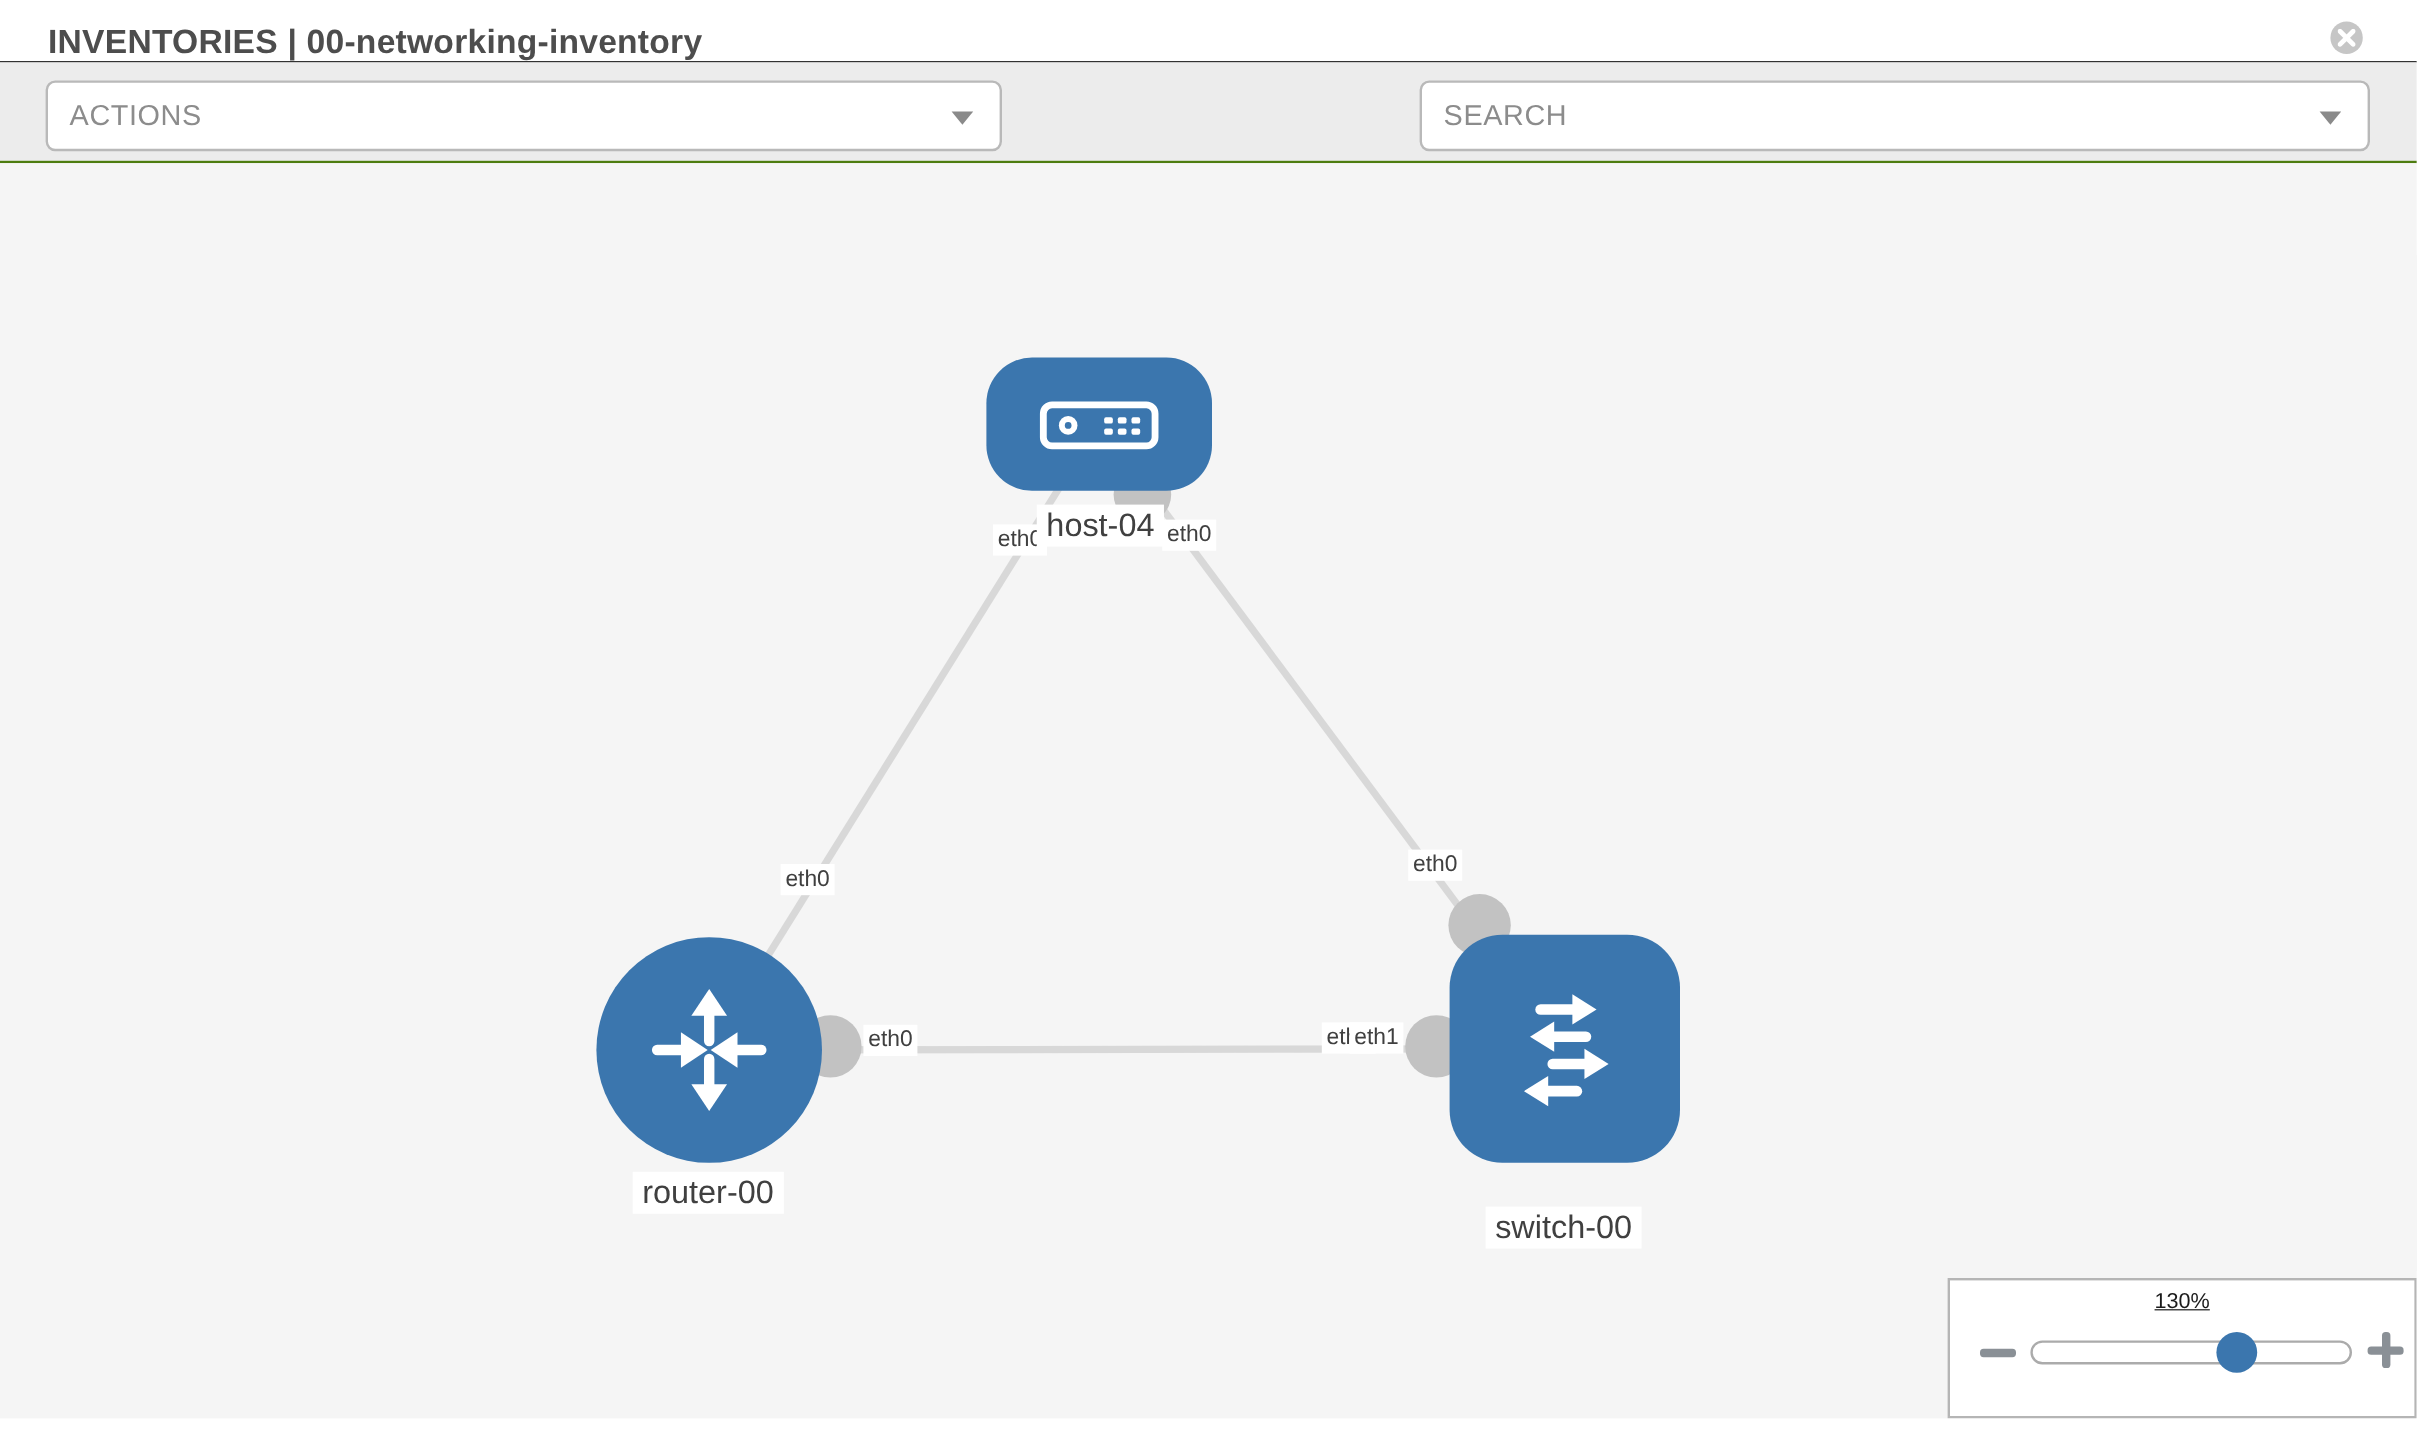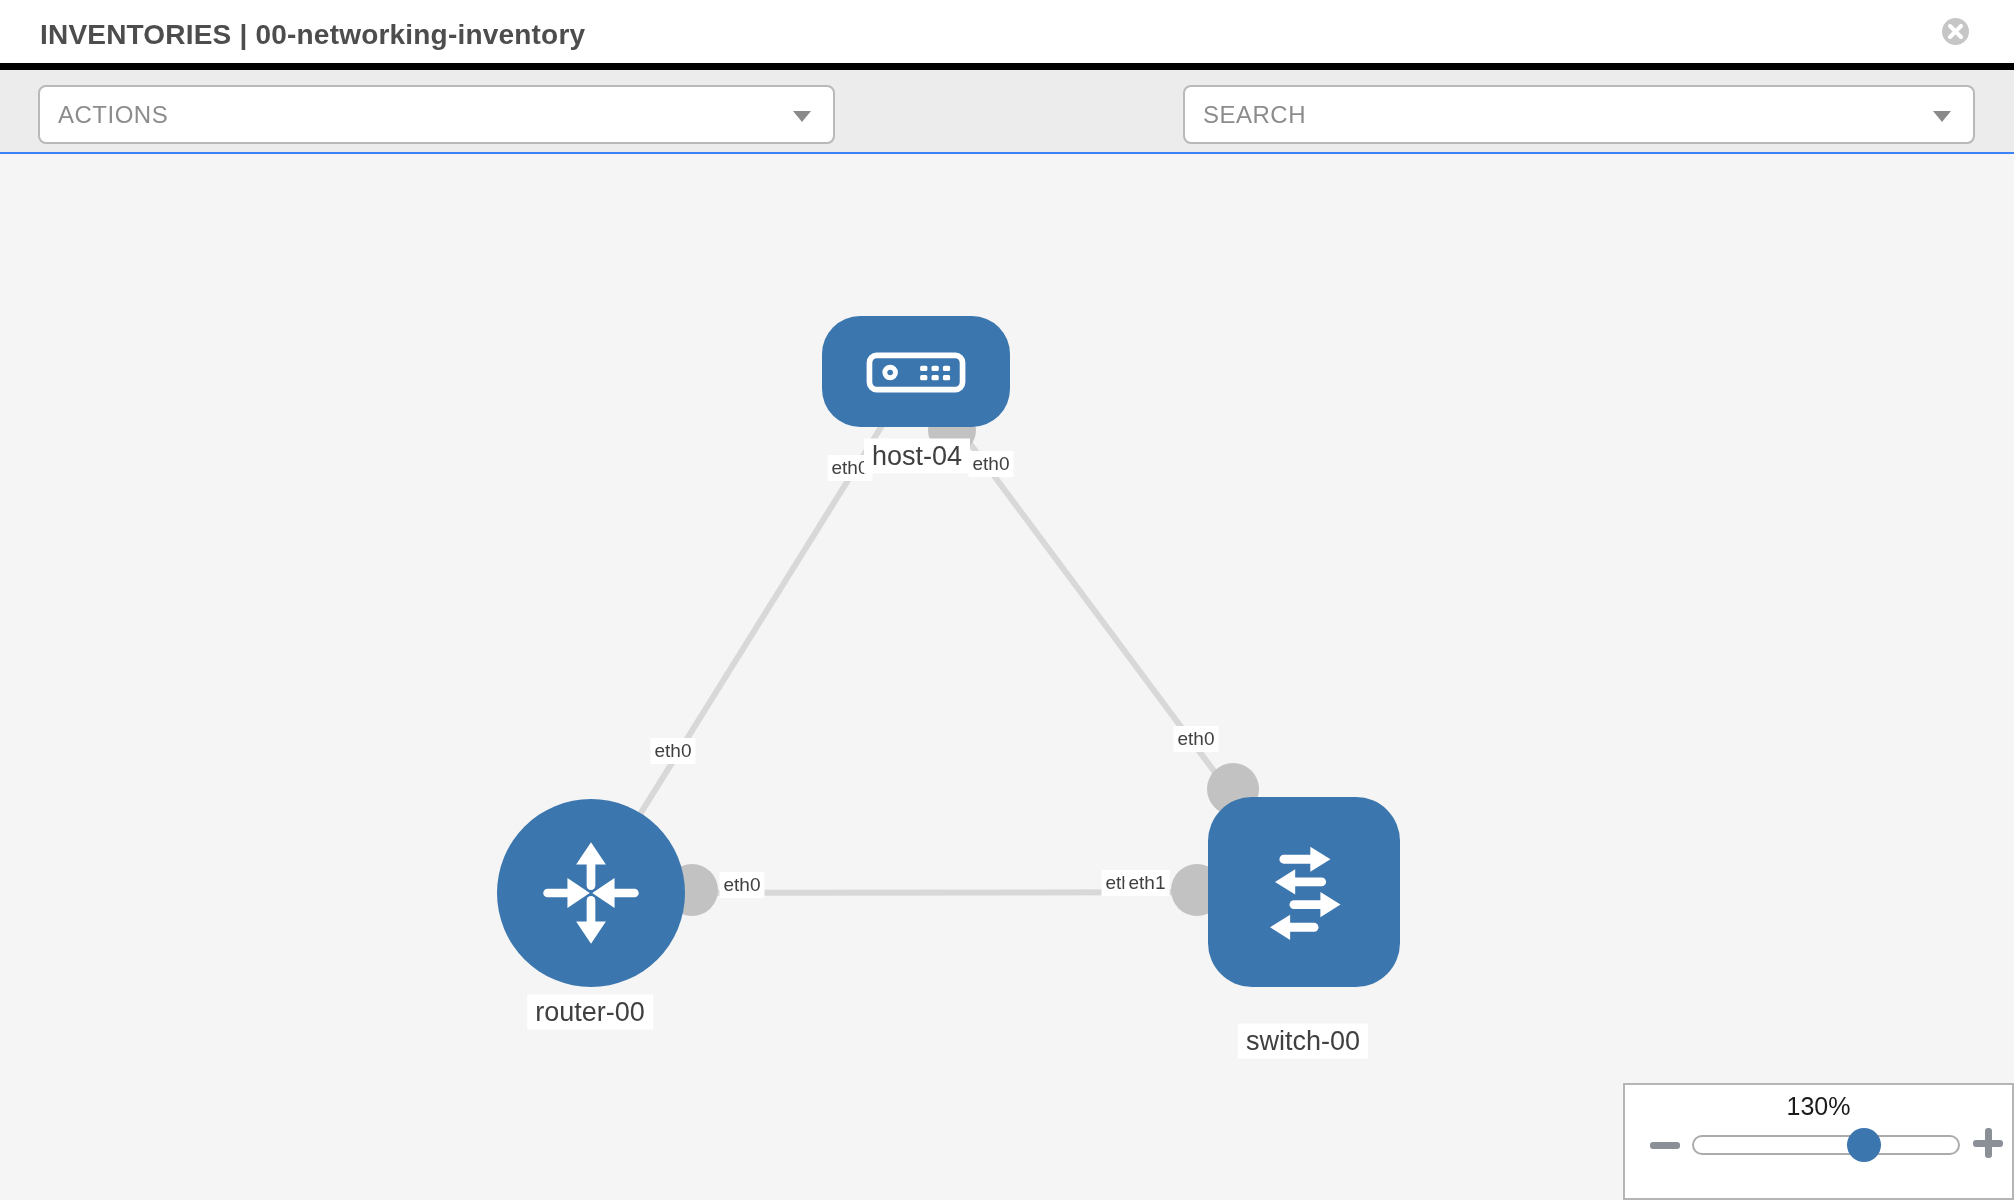--- a/index.html
+++ b/index.html
@@ -1,27 +1,27 @@
 <!DOCTYPE html>
 <html><head>
 <meta charset="utf-8">
 <style>
   * { margin:0; padding:0; box-sizing:border-box; }
   html,body { width:2014px; height:1200px; overflow:hidden; background:#fff;
               font-family:"Liberation Sans", sans-serif; }
 
   
-  .header { position:relative; height:70px; background:#fff; border-bottom:7px solid #000000; }
+  .header { position:relative; height:52px; background:#fff; border-bottom:1px solid #000000; }
   .header-title { position:absolute; left:40px; top:19px; font-size:28px; font-weight:bold; color:#4d4d4d; letter-spacing:.2px; }
   .close-btn { position:absolute; left:1942px; top:18px; width:27px; height:27px; border-radius:50%;
                background:#c6c6c6; display:flex; align-items:center; justify-content:center; cursor:pointer; }
   .close-btn svg { display:block; }
 
   
-  .toolbar { position:relative; height:84px; background:#ececec; border-bottom:2px solid #3b82f6; }
+  .toolbar { position:relative; height:84px; background:#ececec; border-bottom:2px solid #4d7c0f; }
   .dd { position:absolute; top:15px; height:59px; background:#fff; border:2px solid #b9b9b9; border-radius:8px;
         display:flex; align-items:center; cursor:pointer; }
   .dd-actions { left:38px;  width:797px; }
   .dd-search  { left:1183px; width:792px; }
   .dd-label { margin-left:18px; font-size:24px; color:#8c8c8c; letter-spacing:.5px; }
   .dd-caret { position:absolute; right:22px; top:24px; width:0; height:0;
               border-left:9px solid transparent; border-right:9px solid transparent; border-top:11px solid #8a8a8a; }
   .tool-icon { position:absolute; top:98px; width:38px; height:38px; cursor:pointer; }
   .tool-icon.wrench { left:1049px; }
   .tool-icon.key    { left:1118px; }
@@ -39,21 +39,21 @@
   .lbl { position:absolute; background:#fff; color:#404040; white-space:nowrap; z-index:4;
          transform:translate(-50%,-50%); text-align:center; }
   .lbl-eth  { font-size:19px; padding:2px 4px; }
   .lbl-name { font-size:27px; padding:2px 8px; }
   .lbl-under { z-index:4; }
   .lbl-over  { z-index:5; }
 
   
   .zoom-panel { position:absolute; left:1623px; top:929px; width:391px; height:117px;
                 background:#fff; border:2px solid #b5b5b5; z-index:6; }
-  .zoom-level { position:absolute; left:0; width:100%; top:7px; text-align:center; font-size:25px; color:#1b1b1b; }
+  .zoom-level { position:absolute; left:0; width:100%; top:7px; text-align:center; font-size:18px; color:#1b1b1b;text-decoration:underline; }
   .zoom-minus { position:absolute; left:25px; top:57px; width:30px; height:7px; border-radius:3px; background:#8a9096; cursor:pointer; }
   .zoom-track { position:absolute; left:67px; top:50px; width:268px; height:20px; border:2px solid #ababab;
                 border-radius:10px; background:#fff; cursor:pointer; }
   .zoom-handle { position:absolute; left:222px; top:43px; width:34px; height:34px; border-radius:50%; background:#3b76ae; cursor:grab; }
   .zoom-plus { position:absolute; left:348px; top:43px; width:30px; height:30px; cursor:pointer; }
   .zoom-plus::before { content:""; position:absolute; left:0; top:12px; width:30px; height:7px; border-radius:3px; background:#8a9096; }
   .zoom-plus::after  { content:""; position:absolute; left:12px; top:0; width:7px; height:30px; border-radius:3px; background:#8a9096; }
 </style>
 </head>
 <body>

